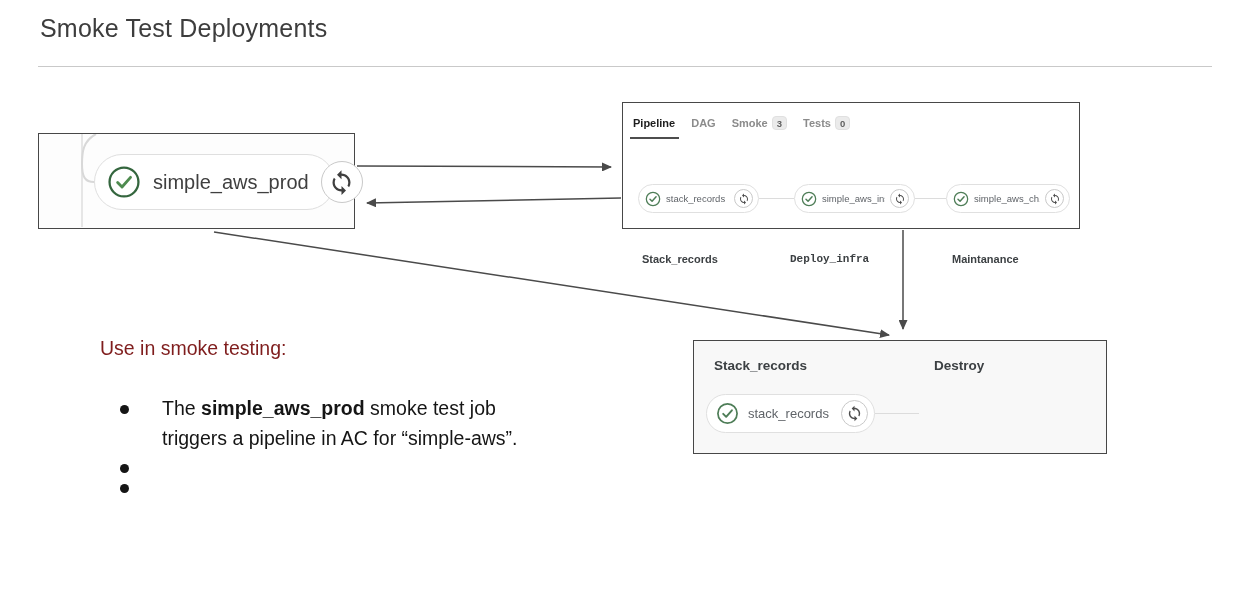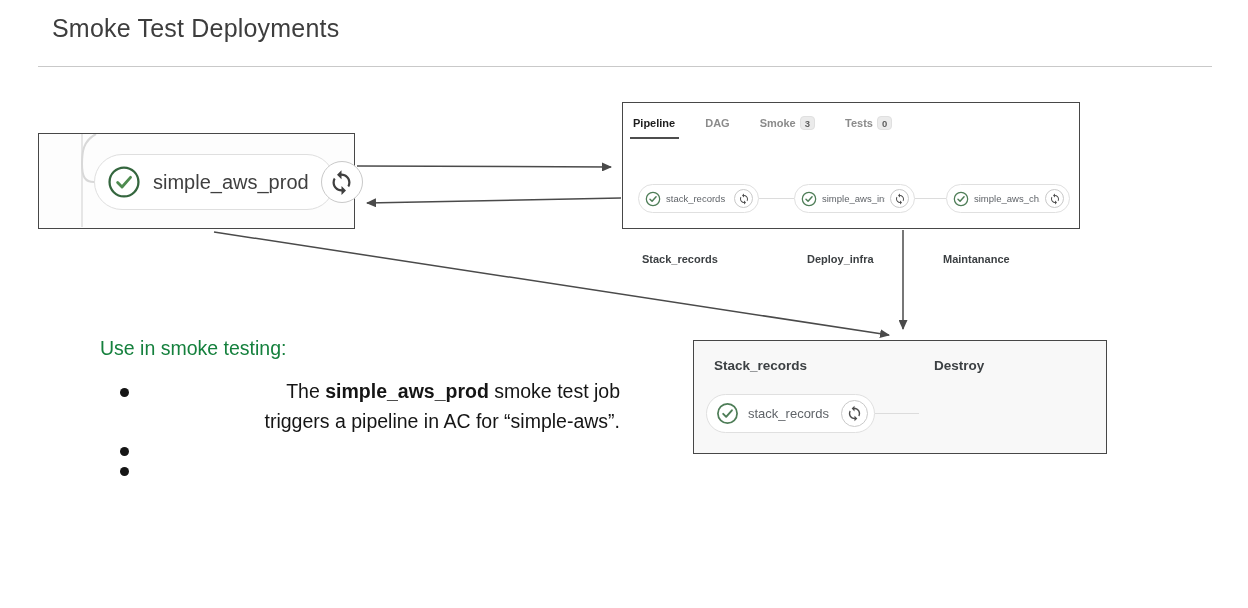--- a/index.html
+++ b/index.html
@@ -4,21 +4,21 @@
 <style>
   * { margin:0; padding:0; box-sizing:border-box; }
   html,body { background:#fff; }
   .stage {
     position:relative; width:1248px; height:608px; overflow:hidden;
     background:#fff; font-family:"Liberation Sans", sans-serif; color:#3d3d3d;
   }
 
   
   .page-title {
-    position:absolute; left:52px; top:14px;
+    position:absolute; left:40px; top:14px;
     font-size:25px; font-weight:500; color:#3d3d3d; letter-spacing:.2px;
   }
   .title-rule {
     position:absolute; left:38px; top:66px; width:1174px; height:0;
     border-top:1px solid #c9c9c9;
   }
 
   
   svg.arrows { position:absolute; left:0; top:0; width:1248px; height:608px; pointer-events:none; }
 
@@ -37,21 +37,21 @@
   .sync-wrap {
     border:1px solid #c9c9c9; border-radius:50%;
     display:flex; align-items:center; justify-content:center; background:#fff; flex:none;
   }
   .sync-wrap.lg { width:42px; height:42px; margin-left:auto; }
   .sync-wrap.sm { width:19px; height:19px; margin-left:auto; }
   .sync-wrap.md { width:27px; height:27px; margin-left:auto; }
 
   
   .pipeline-panel { left:622px; top:102px; width:458px; height:127px; background:#fff; }
-  .tabs { position:absolute; left:10px; top:13px; display:flex; align-items:center; gap:30px; font-size:11px; }
+  .tabs { position:absolute; left:10px; top:13px; display:flex; align-items:center; gap:16px; font-size:11px; }
   .tab { position:relative; color:#8b8b8b; display:flex; align-items:center; gap:4px; cursor:default;font-weight:bold; }
   .tab.active { color:#1d1d1d; font-weight:bold; }
   .tab.active::after {
     content:""; position:absolute; left:-3px; right:-4px; bottom:-10px; height:2.5px; background:#4d4d4d;
   }
   .badge {
     font-size:9.5px; color:#5f5f5f; background:#ebebeb; border:1px solid #e0e0e0;
     border-radius:4px; padding:0 4px; line-height:13px; height:14px;
   }
   .stage-header { position:absolute; font-weight:bold; color:#3c4043; white-space:nowrap; }
@@ -67,22 +67,22 @@
   
   .destroy-panel { left:693px; top:340px; width:414px; height:114px; background:#f8f8f8; }
   .destroy-panel .stage-header { font-size:13.5px; top:17px; }
   .destroy-panel .job-node { top:53px; height:39px; border-radius:20px; padding:0 6px 0 9px; gap:9px; }
   .destroy-panel .job-node .label { font-size:13px; color:#5f6368; white-space:nowrap; }
 
   .check-icon { flex:none; }
 
   
   .notes { position:absolute; left:100px; top:337px; width:520px; }
-  .notes-heading { font-size:19.5px; color:#15803d; }
-  .bullet-list { list-style:none; margin-top:17px;text-align:right; }
+  .notes-heading { font-size:19.5px; color:#7f1d1d; }
+  .bullet-list { list-style:none; margin-top:34px; }
   .bullet-item { display:flex; align-items:flex-start; }
   .bullet-dot {
     flex:none; width:9px; height:9px; border-radius:50%; background:#151515;
     margin-left:20px; margin-top:11px;
   }
   .bullet-text {
     margin-left:33px; width:470px; font-size:19.5px; line-height:29.5px; color:#151515;
     white-space:pre-line;
   }
   .bullet-text b { font-weight:bold; }
@@ -138,22 +138,22 @@
           <span>Smoke</span>
           <span class="badge">3</span>
         </span>
       <span class="tab">
           <span>Tests</span>
           <span class="badge">0</span>
         </span>
     </div>
 
     <div class="stage-header" style="left:19px;">Stack_records</div>
-    <div class="stage-header" style="left:184px;">Deploy_infra</div>
-    <div class="stage-header" style="left:320px;">Maintanance</div>
+    <div class="stage-header" style="left:167px;font-family:Liberation Mono, monospace;">Deploy_infra</div>
+    <div class="stage-header" style="left:329px;">Maintanance</div>
 
     <div class="connector" style="top:95px; left:136px; width:35px;"></div>
     <div class="connector" style="top:95px; left:292px; width:31px;"></div>
 
     <div class="job-node" style="left:15px;">
       <svg class="check-icon" width="16" height="16" viewBox="0 0 24 24">
         <circle cx="12" cy="12" r="10" fill="#fff" stroke="#4e7d57" stroke-width="1.9"></circle>
         <path d="M7.5 12.4l3.1 3.1 6-6.8" fill="none" stroke="#4e7d57" stroke-width="2.2" stroke-linecap="round" stroke-linejoin="round"></path>
       </svg>
       <span class="label">stack_records</span>

